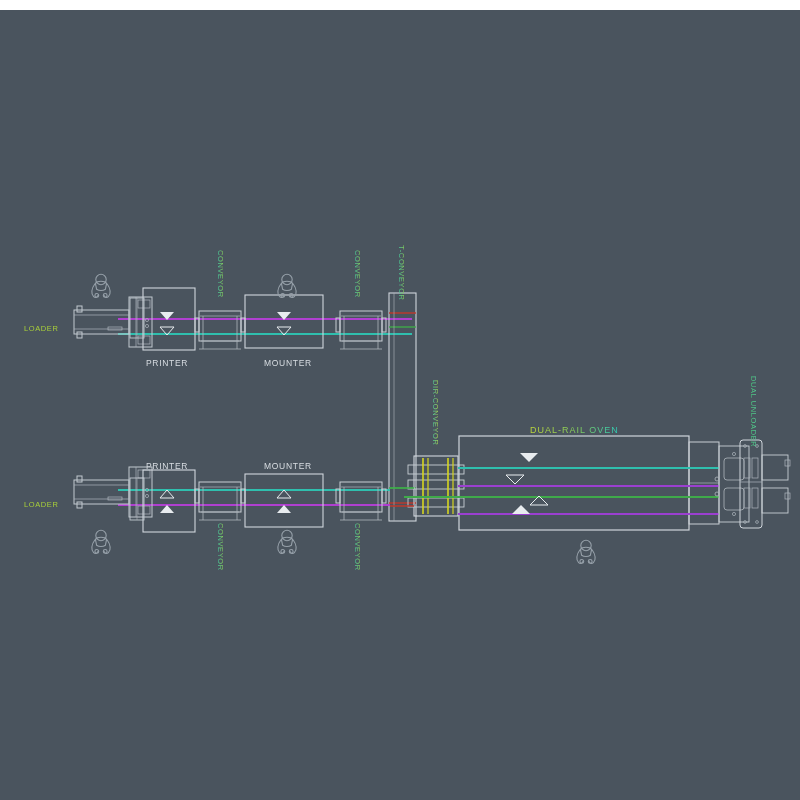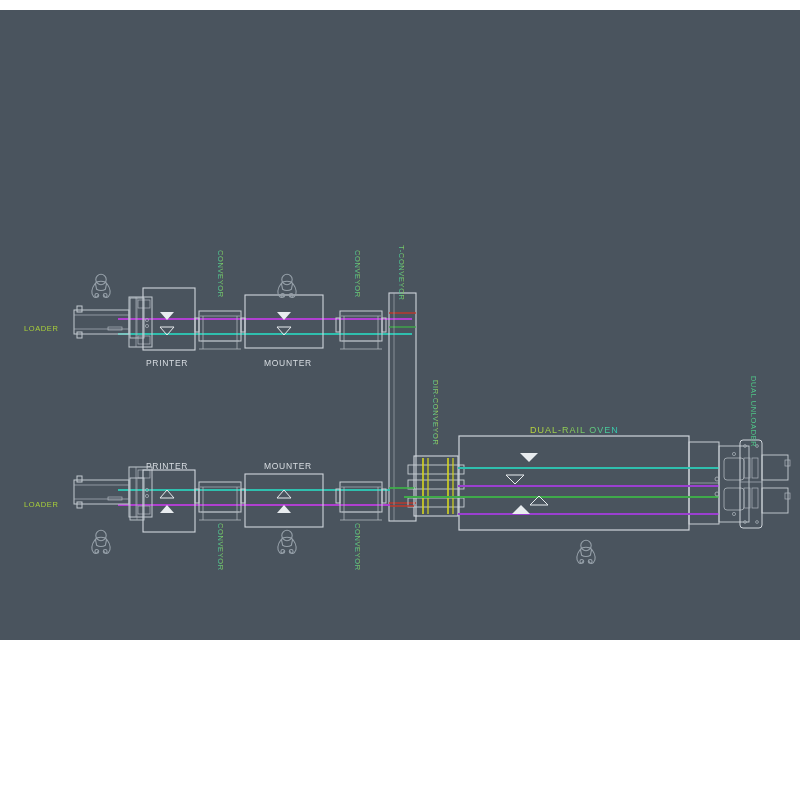--- a/index.html
+++ b/index.html
@@ -5,21 +5,21 @@
   html,body{margin:0;padding:0;background:#ffffff;}
   body{width:800px;height:800px;overflow:hidden;font-family:"Liberation Sans",sans-serif;}
   #canvas-wrap{position:absolute;left:0;top:10px;width:800px;height:630px;background:#4a545e;overflow:hidden;}
   svg{display:block;}
   .lbl{font-family:"Liberation Sans",sans-serif;font-size:7.5px;letter-spacing:.6px;}
   .mlbl{font-family:"Liberation Sans",sans-serif;font-size:8.5px;fill:#d8dde2;letter-spacing:.7px;}
 </style>
 </head>
 <body style="background: rgb(255, 255, 255);">
 
-<div id="canvas-wrap" style="background: rgb(74, 84, 94); top: 10px; width: 800px; height: 630px;">
+<div id="canvas-wrap" style="background: rgb(74, 84, 94); top: 10px; width: 800px; height: 790px;">
 <svg width="800" height="630" viewBox="0 0 800 630" xmlns="http://www.w3.org/2000/svg">
   <defs>
     <linearGradient id="ovenGrad" x1="0" y1="0" x2="1" y2="0">
       <stop offset="0%" stop-color="#b9d23a"></stop>
       <stop offset="55%" stop-color="#7ec95f"></stop>
       <stop offset="100%" stop-color="#2fc6b4"></stop>
     </linearGradient>
     <linearGradient id="convGrad" x1="0" y1="0" x2="0" y2="1">
       <stop offset="0%" stop-color="#9dc83f"></stop>
       <stop offset="100%" stop-color="#2fc6b4"></stop>

